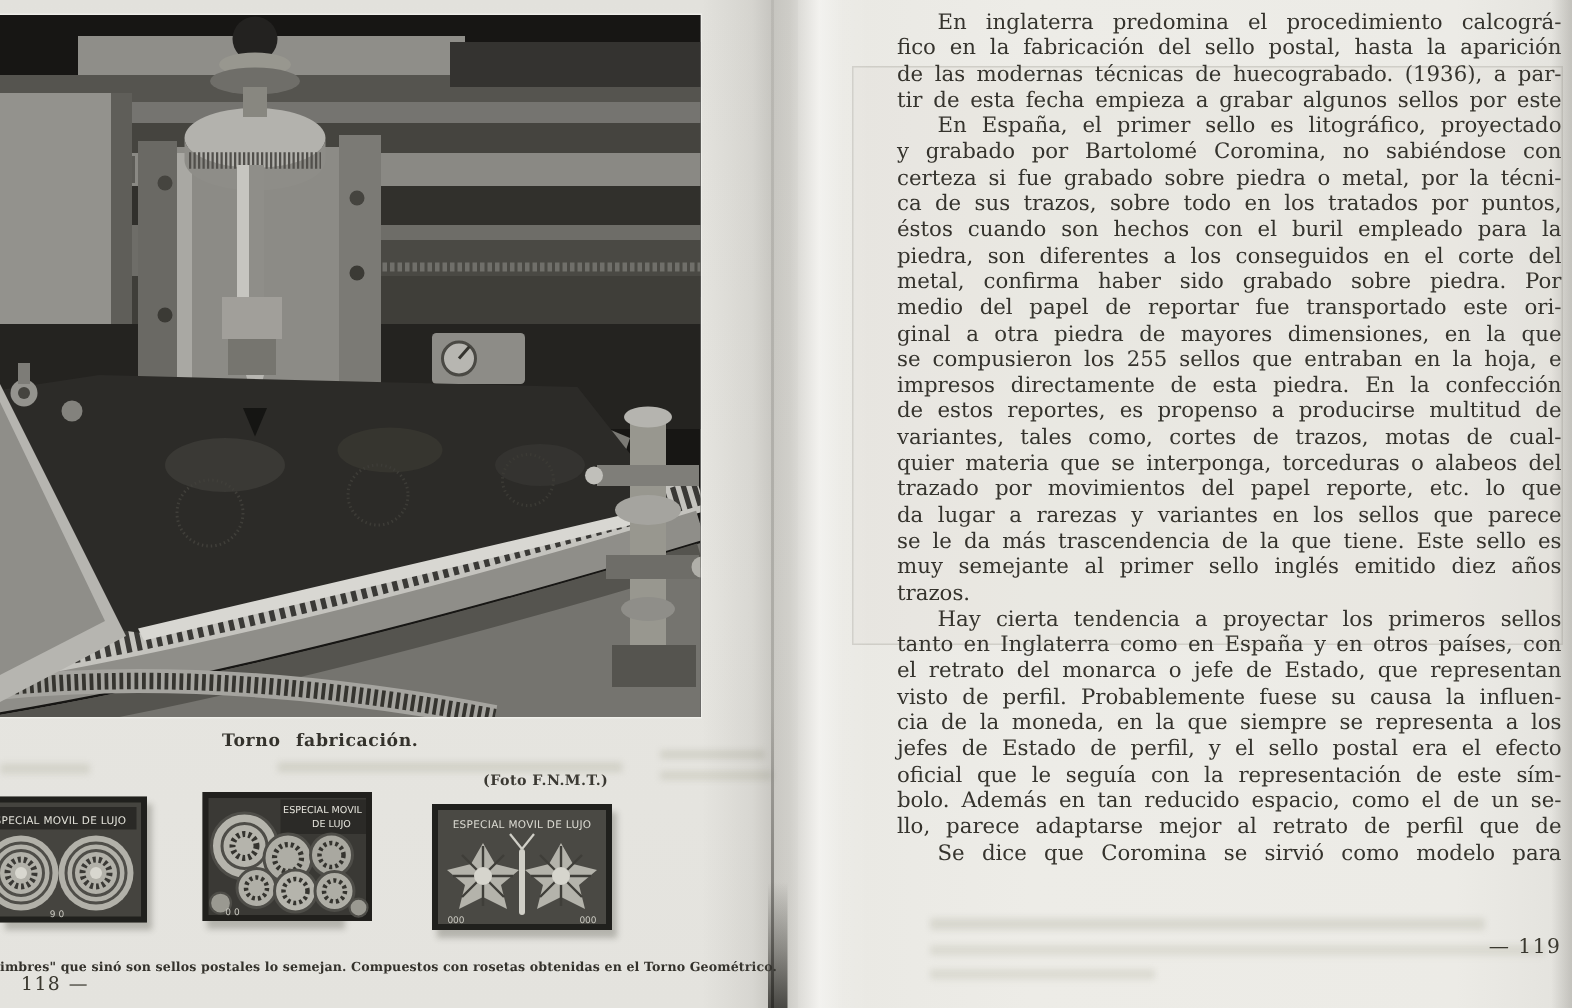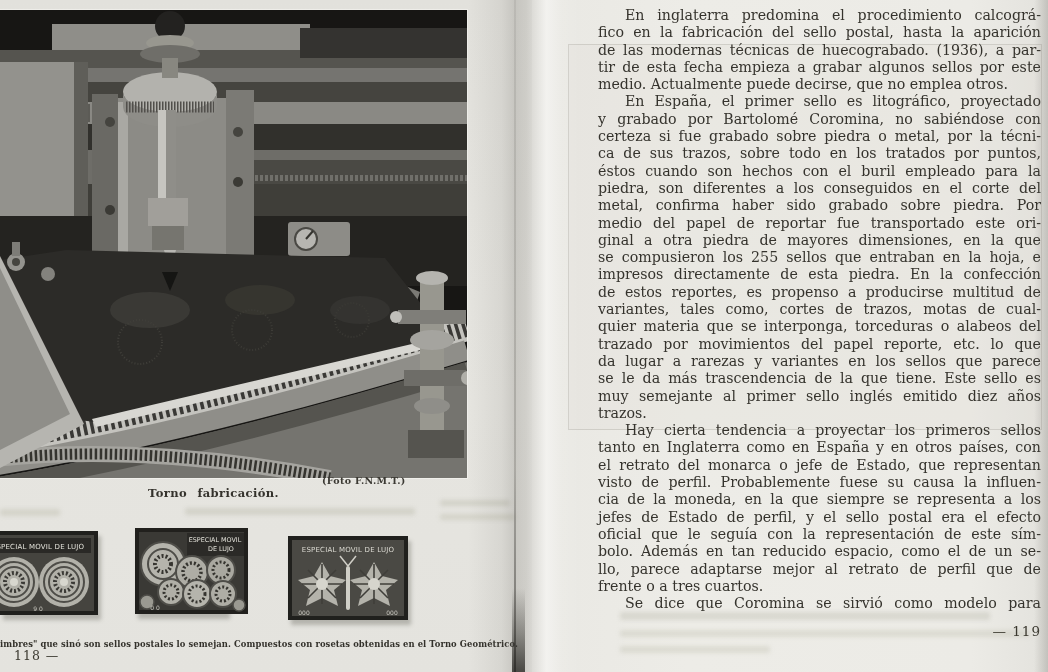--- a/index.html
+++ b/index.html
@@ -19,21 +19,21 @@
   .photo{
     position:absolute;left:0;top:10px;width:467px;height:468px;
     box-shadow:0 0 0 1px rgba(250,250,246,.5);
     background:#171614;
   }
   .caption-main{
     position:absolute;left:148px;top:486px;
     font-size:11.5px;font-weight:700;color:#34322c;word-spacing:6px;letter-spacing:.4px;
   }
   .caption-credit{
-    position:absolute;left:322px;top:475px;
+    position:absolute;left:322px;top:515px;
     font-size:9.5px;font-weight:700;color:#3b3933;letter-spacing:.3px;
   }
   .stamp{position:absolute;box-shadow:3px 5px 4px rgba(70,68,60,.30);background:#23221f;}
   .stamp-clip{overflow:hidden;}
   .stamp svg{display:block;}
   .bottom-caption{
     position:absolute;left:0;top:639px;width:460px;
     font-size:8.4px;font-weight:700;color:#33312b;letter-spacing:.1px;white-space:nowrap;
   }
   .pageno-left{
@@ -279,21 +279,20 @@
 </div>
 
 <div class="page-right">
   <div class="ghost-box"></div>
 
   <div class="text-block">
       <div class="tline ind">En inglaterra predomina el procedimiento calcográ-</div>
       <div class="tline">fico en la fabricación del sello postal, hasta la aparición</div>
       <div class="tline">de las modernas técnicas de huecograbado. (1936), a par-</div>
       <div class="tline">tir de esta fecha empieza a grabar algunos sellos por este</div>
-      <div class="tline plast">medio. Actualmente puede decirse, que no emplea otros.</div>
       <div class="tline ind">En España, el primer sello es litográfico, proyectado</div>
       <div class="tline">y grabado por Bartolomé Coromina, no sabiéndose con</div>
       <div class="tline">certeza si fue grabado sobre piedra o metal, por la técni-</div>
       <div class="tline">ca de sus trazos, sobre todo en los tratados por puntos,</div>
       <div class="tline">éstos cuando son hechos con el buril empleado para la</div>
       <div class="tline">piedra, son diferentes a los conseguidos en el corte del</div>
       <div class="tline">metal, confirma haber sido grabado sobre piedra. Por</div>
       <div class="tline">medio del papel de reportar fue transportado este ori-</div>
       <div class="tline">ginal a otra piedra de mayores dimensiones, en la que</div>
       <div class="tline">se compusieron los 255 sellos que entraban en la hoja, e</div>
@@ -308,21 +307,20 @@
       <div class="tline plast">trazos.</div>
       <div class="tline ind">Hay cierta tendencia a proyectar los primeros sellos</div>
       <div class="tline">tanto en Inglaterra como en España y en otros países, con</div>
       <div class="tline">el retrato del monarca o jefe de Estado, que representan</div>
       <div class="tline">visto de perfil. Probablemente fuese su causa la influen-</div>
       <div class="tline">cia de la moneda, en la que siempre se representa a los</div>
       <div class="tline">jefes de Estado de perfil, y el sello postal era el efecto</div>
       <div class="tline">oficial que le seguía con la representación de este sím-</div>
       <div class="tline">bolo. Además en tan reducido espacio, como el de un se-</div>
       <div class="tline">llo, parece adaptarse mejor al retrato de perfil que de</div>
-      <div class="tline plast">frente o a tres cuartos.</div>
       <div class="tline ind">Se dice que Coromina se sirvió como modelo para</div>
     </div>
 
   <div class="smudge" style="left:88px;top:612px;width:370px;height:8px;background:rgba(172,173,156,.30);"></div>
   <div class="smudge" style="left:88px;top:630px;width:410px;height:7px;background:rgba(172,173,156,.26);"></div>
   <div class="smudge" style="left:88px;top:646px;width:150px;height:7px;background:rgba(172,173,156,.26);"></div>
 
   <div class="pageno-right">—  119</div>
 </div>
 

